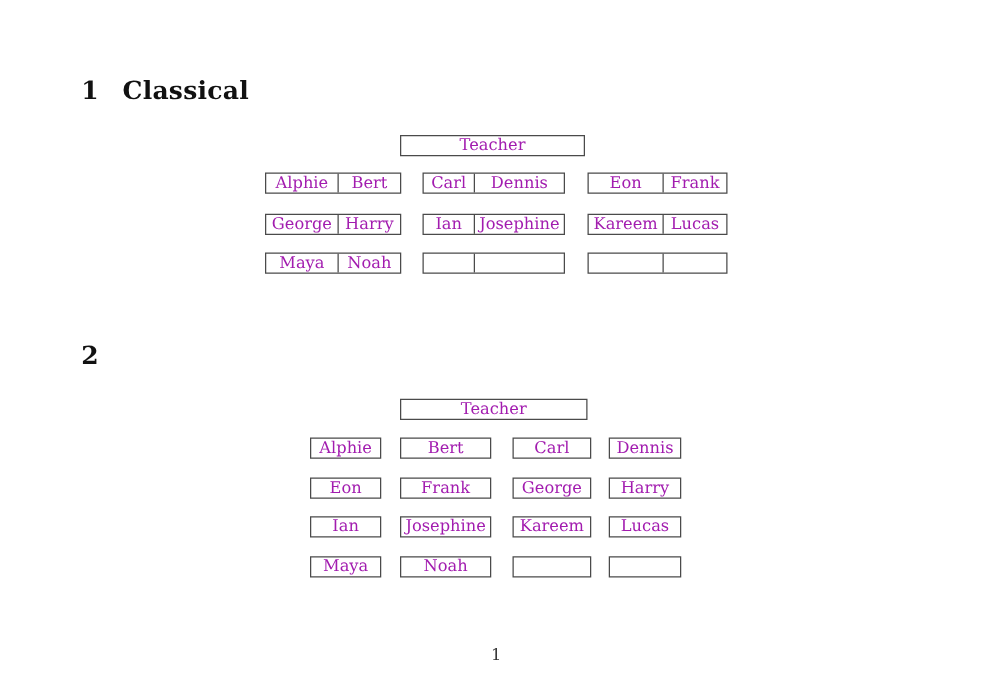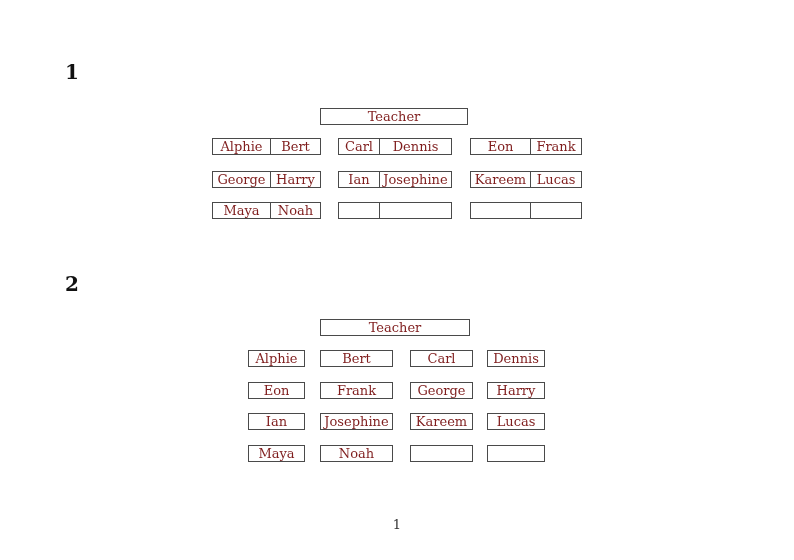--- a/index.html
+++ b/index.html
@@ -33,21 +33,21 @@
     background:#ffffff;
     display:flex;
   }
   .seat{
     flex:1 1 auto;
     display:flex;
     align-items:center;
     justify-content:center;
     font-size:13px;
     line-height:15px;
-    color:#7f1d1d;
+    color:#a21caf;
     white-space:nowrap;
     overflow:hidden;
   }
   .seat.sl{flex:0 0 auto;}
   .seat + .seat{border-left:1px solid #4a4a4a;}
 
   
   .cc1{left:212px;width:109px;} .cc1 .sl{width:57px;}
   .cc2{left:338px;width:114px;} .cc2 .sl{width:40px;}
   .cc3{left:470px;width:112px;} .cc3 .sl{width:59px;}
@@ -70,20 +70,21 @@
     color:#333333;
   }
 </style>
 </head>
 <body>
 
 <div class="page">
 
   <div class="heading heading-classical">
     <span class="hnum">1</span>
+    <span class="htitle">Classical</span>
   </div>
 
   <div class="desk teacher-classical">
     <span class="seat">Teacher</span>
   </div>
 
   <div class="desk cc1 cr1">
     <span class="seat sl">Alphie</span>
     <span class="seat">Bert</span>
   </div>

